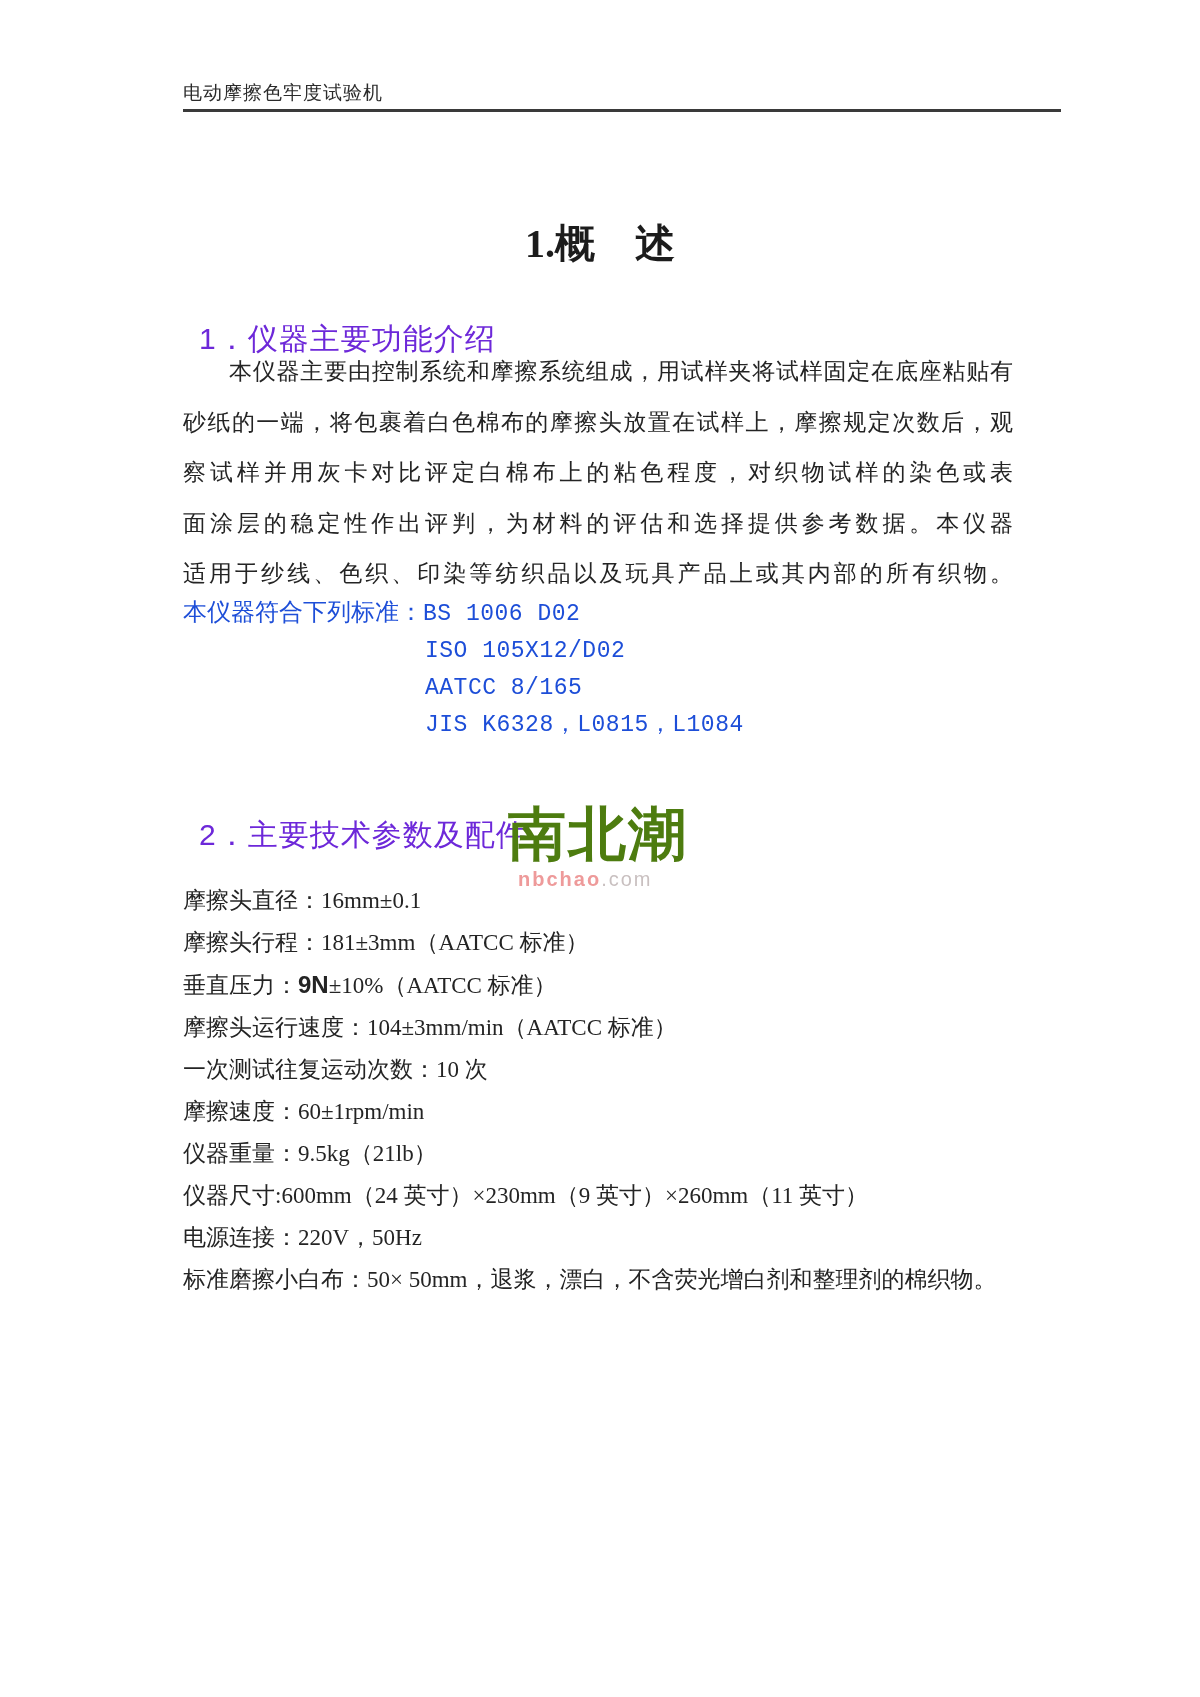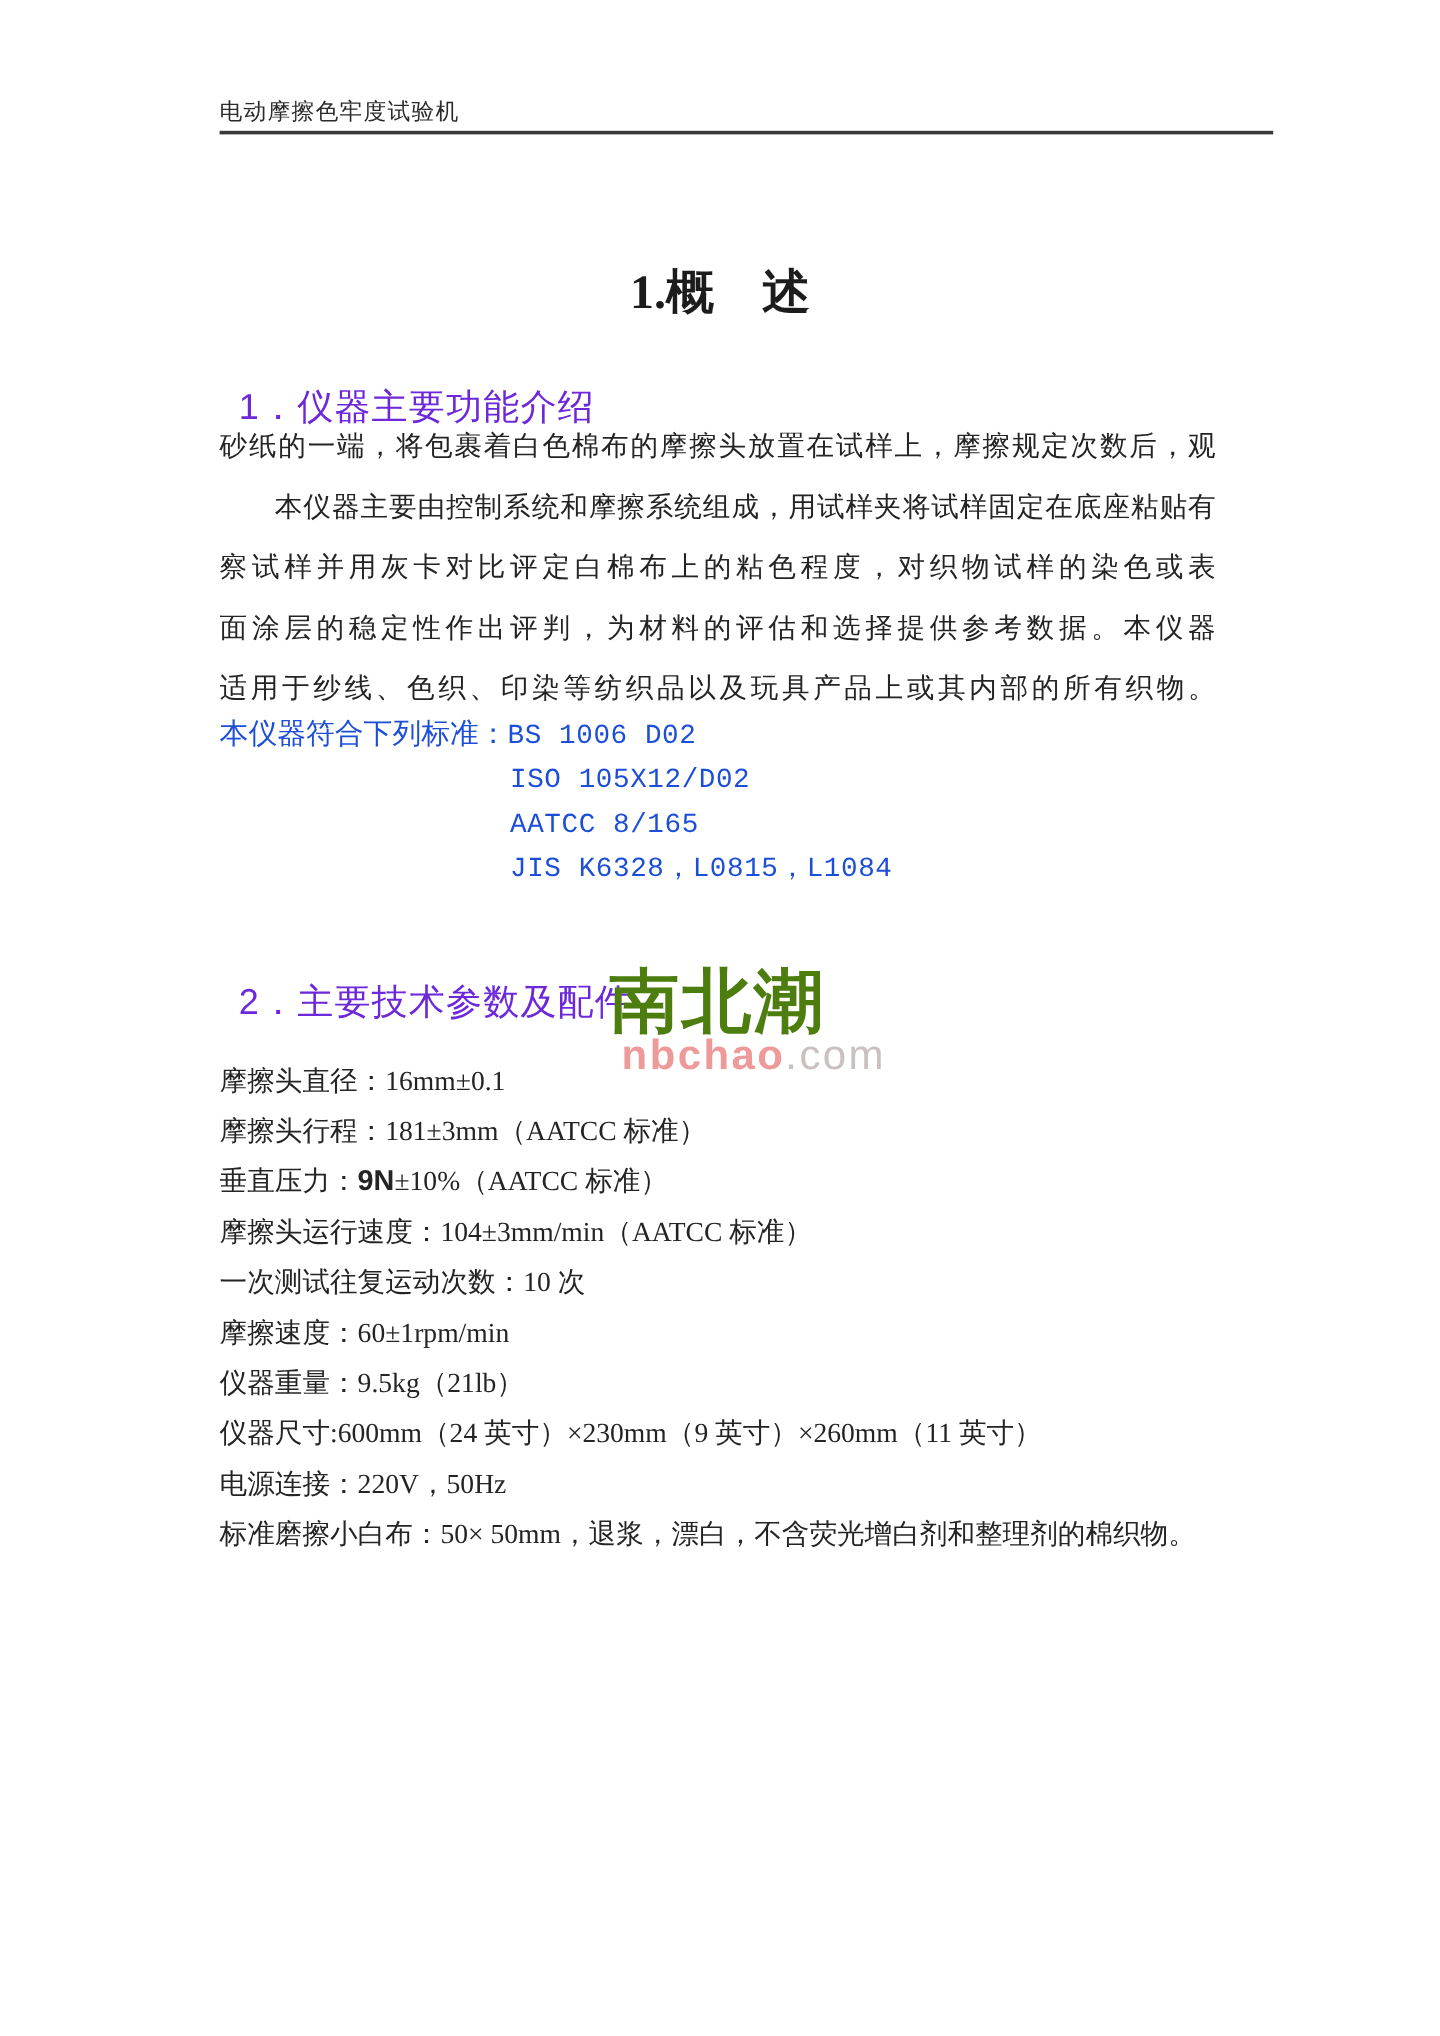--- a/index.html
+++ b/index.html
@@ -45,21 +45,21 @@
     font-size:23px; letter-spacing:0.5px;
   }
   .std-item { margin-left:242px; }
   .watermark { position:absolute; left:508px; top:806px; width:230px; }
   .wm-chars {
     font-size:58px; line-height:58px; font-weight:700;
     font-family:"Liberation Serif","DejaVu Serif",serif;
     color:#4d7c0f; letter-spacing:2px; white-space:nowrap;
   }
   .wm-domain {
-    margin-top:2px; margin-left:10px; font-size:35px; line-height:27px;
+    margin-top:2px; margin-left:10px; font-size:20px; line-height:27px;
     font-family:"Liberation Sans","DejaVu Sans",sans-serif;
     letter-spacing:2px; white-space:nowrap;
   }
   .wm-b { font-weight:700; color:#ee9a9a; }
   .wm-r { font-weight:400; color:#c9c0c0; }
   .specs {
     position:absolute; left:183px; top:880px;
     font-size:23px; line-height:42px; color:#242424; white-space:nowrap;
   }
   .bold-sans {
@@ -77,22 +77,22 @@
 <div class="page">
 
   <div class="running-header">电动摩擦色牢度试验机</div>
   <div class="header-rule"></div>
 
   <h1 class="chapter-title">1.概　述</h1>
 
   <h2 class="section-heading sec1">1．仪器主要功能介绍</h2>
 
   <div class="intro">
+    <div class="pline indent">本仪器主要由控制系统和摩擦系统组成，用试样夹将试样固定在底座粘贴有</div>
     <div class="pline">砂纸的一端，将包裹着白色棉布的摩擦头放置在试样上，摩擦规定次数后，观</div>
-    <div class="pline indent">本仪器主要由控制系统和摩擦系统组成，用试样夹将试样固定在底座粘贴有</div>
     <div class="pline">察试样并用灰卡对比评定白棉布上的粘色程度，对织物试样的染色或表</div>
     <div class="pline">面涂层的稳定性作出评判，为材料的评估和选择提供参考数据。本仪器</div>
     <div class="pline">适用于纱线、色织、印染等纺织品以及玩具产品上或其内部的所有织物。</div>
   </div>
 
   <div class="standards">
     <div><span>本仪器符合下列标准：</span><span class="latin">BS 1006 D02</span></div>
     <div class="std-item latin">ISO 105X12/D02</div>
     <div class="std-item latin">AATCC 8/165</div>
     <div class="std-item latin">JIS K6328，L0815，L1084</div>

